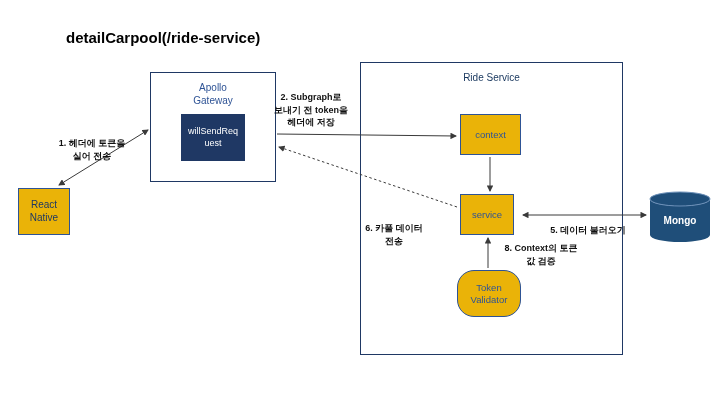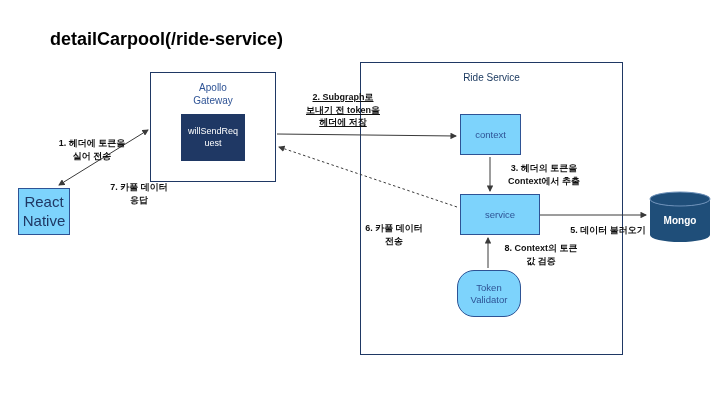--- a/index.html
+++ b/index.html
@@ -1,31 +1,31 @@
 <!DOCTYPE html>
 <html><head>
 <meta charset="utf-8">
 <style>
   * { margin:0; padding:0; box-sizing:border-box; }
   html,body { background:#ffffff; font-family:"Liberation Sans", sans-serif; }
   .canvas { position:relative; width:720px; height:405px; background:#ffffff; overflow:hidden; }
 
-  .title { position:absolute; left:50px; top:29px; font-size:18px; font-weight:bold; color:#000; }
+  .title { position:absolute; left:66px; top:29px; font-size:15px; font-weight:bold; color:#000; }
 
   .frame { position:absolute; border:1.5px solid #1F3864; background:transparent; }
   .frame-label { position:absolute; left:0; right:0; top:8px; text-align:center;
                  color:#17365D; font-size:10px; white-space:pre-line; line-height:1.3; }
   .frame-label.blue { color:#2E5395; }
 
-  .node { position:absolute; border:1.2px solid #2E5395; background:#7dd3fc;
+  .node { position:absolute; border:1.2px solid #2E5395; background:#eab308;
           display:flex; align-items:center; justify-content:center; text-align:center;
           color:#2E5395; font-size:9.5px; line-height:1.25; white-space:pre-line; }
   .node.dark { background:#1F3864; border:1px solid #1F3864; color:#fff;
                word-break:break-all; padding:0 5px; font-size:9px; }
-  .node.navy-text { color:#1F3864; font-size:15px; }
+  .node.navy-text { color:#1F3864; font-size:10px; }
 
   .step { position:absolute; font-size:9px; font-weight:bold; color:#111;
           text-align:center; white-space:pre-line; line-height:1.4; }
 
   .arrows { position:absolute; left:0; top:0; }
 
   .mongo-wrap { position:absolute; left:649px; top:191px; width:62px; height:52px; }
   .mongo-label { position:absolute; left:0; right:0; top:24px; text-align:center;
                  color:#fff; font-size:10px; font-weight:bold; }
 </style>
@@ -64,44 +64,40 @@
   </div>
 
   <div class="node dark" style="left:181px; top:114px; width:64px; height:47px;">
     <span>willSendRequest</span>
   </div>
 
   <div class="node" style="left:460px; top:114px; width:61px; height:41px;">
     <span>context</span>
   </div>
 
-  <div class="node" style="left:460px; top:194px; width:80px; height:41px;">
+  <div class="node" style="left:460px; top:194px; width:54px; height:41px;">
     <span>service</span>
   </div>
 
   <div class="node" style="left:457px; top:270px; width:64px; height:47px;border-radius:17px;">
     <span>Token Validator</span>
   </div>
 
   <div class="mongo-wrap">
     <svg width="62" height="52" viewBox="0 0 62 52">
       <path d="M1,8 L1,44 A30,7 0 0 0 61,44 L61,8 A30,7 0 0 1 1,8 Z" fill="#1F4E79"></path>
       <ellipse cx="31" cy="8" rx="30" ry="7" fill="#1F4E79" stroke="#6b8fb8" stroke-width="1"></ellipse>
     </svg>
     <div class="mongo-label">Mongo</div>
   </div>
 
   <div class="step" style="left:50px; top:129px; width:84px;margin-top:8px;">1. 헤더에 토큰을
 실어 전송</div>
-  <div class="step" style="left:303px; top:91px; width:80px;text-decoration:underline;">2. Subgraph로
+  <div class="step" style="left:271px; top:91px; width:80px;">2. Subgraph로
 보내기 전 token을
 헤더에 저장</div>
-  <div class="step" style="left:504px; top:162px; width:80px;">3. 헤더의 토큰을
-Context에서 추출</div>
   <div class="step" style="left:502px; top:242px; width:78px;">8. Context의 토큰
 값 검증</div>
-  <div class="step" style="left:567px; top:224px; width:82px;">5. 데이터 불러오기</div>
+  <div class="step" style="left:547px; top:224px; width:82px;">5. 데이터 불러오기</div>
   <div class="step" style="left:363px; top:222px; width:62px;text-align:center;">6. 카풀 데이터
 전송</div>
-  <div class="step" style="left:106px; top:181px; width:66px;">7. 카풀 데이터
-응답</div>
 
 </div>
 
 </body></html>

